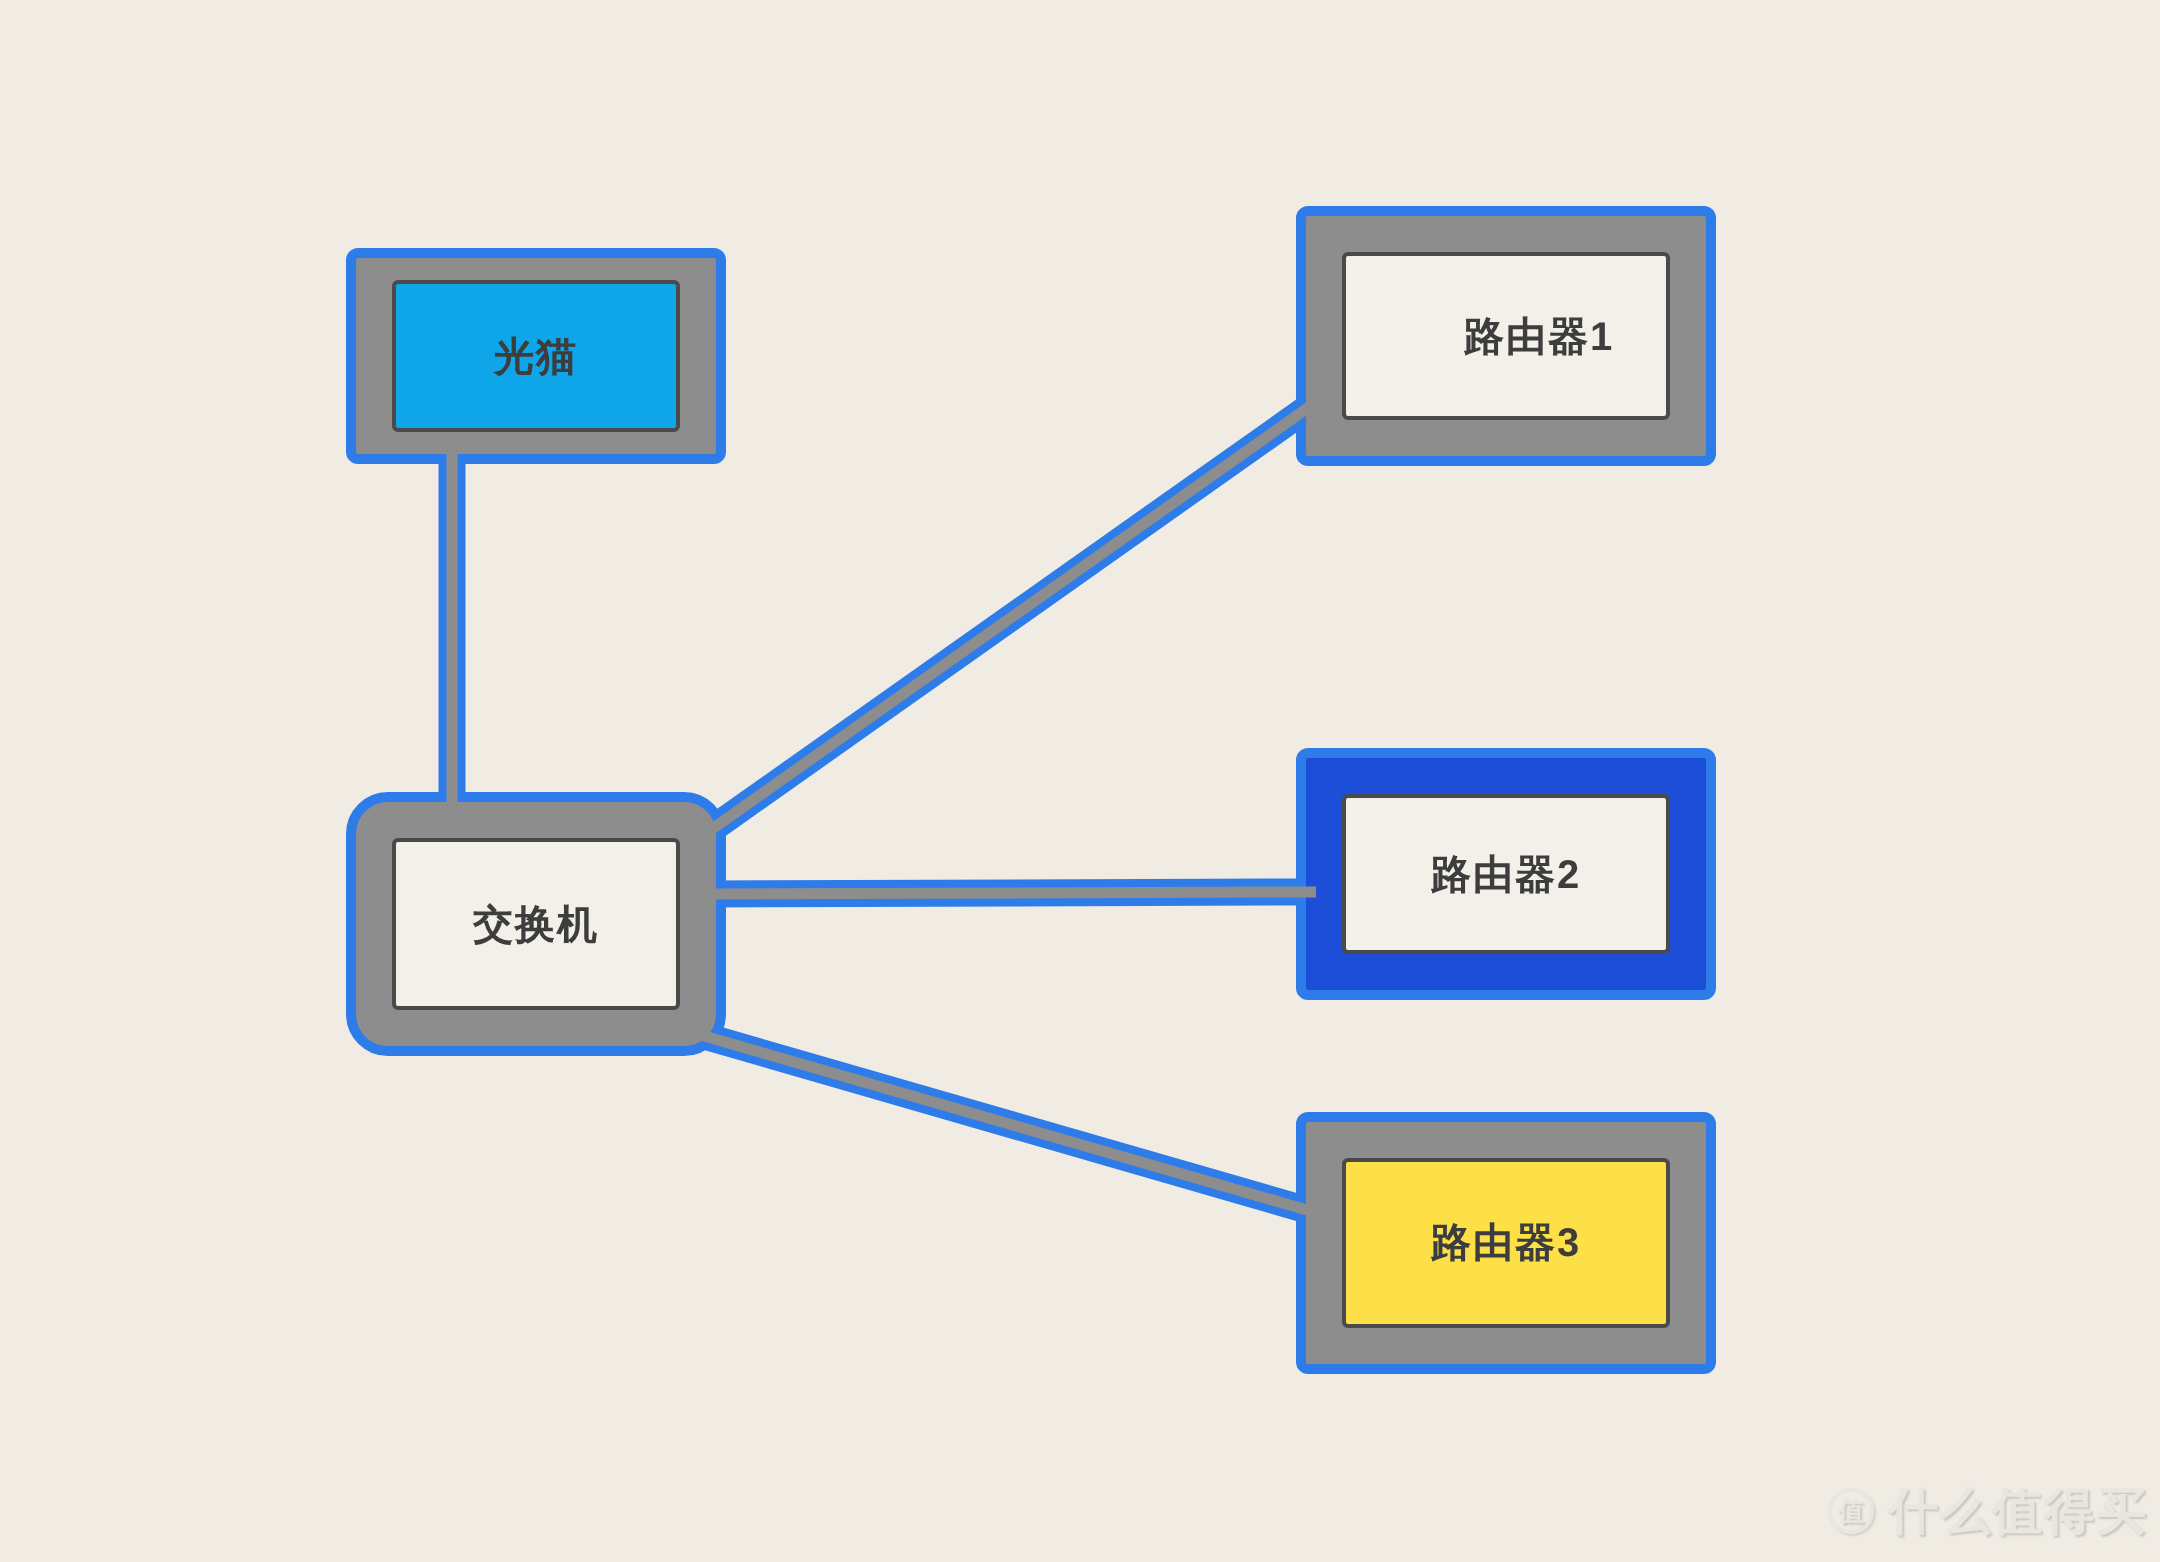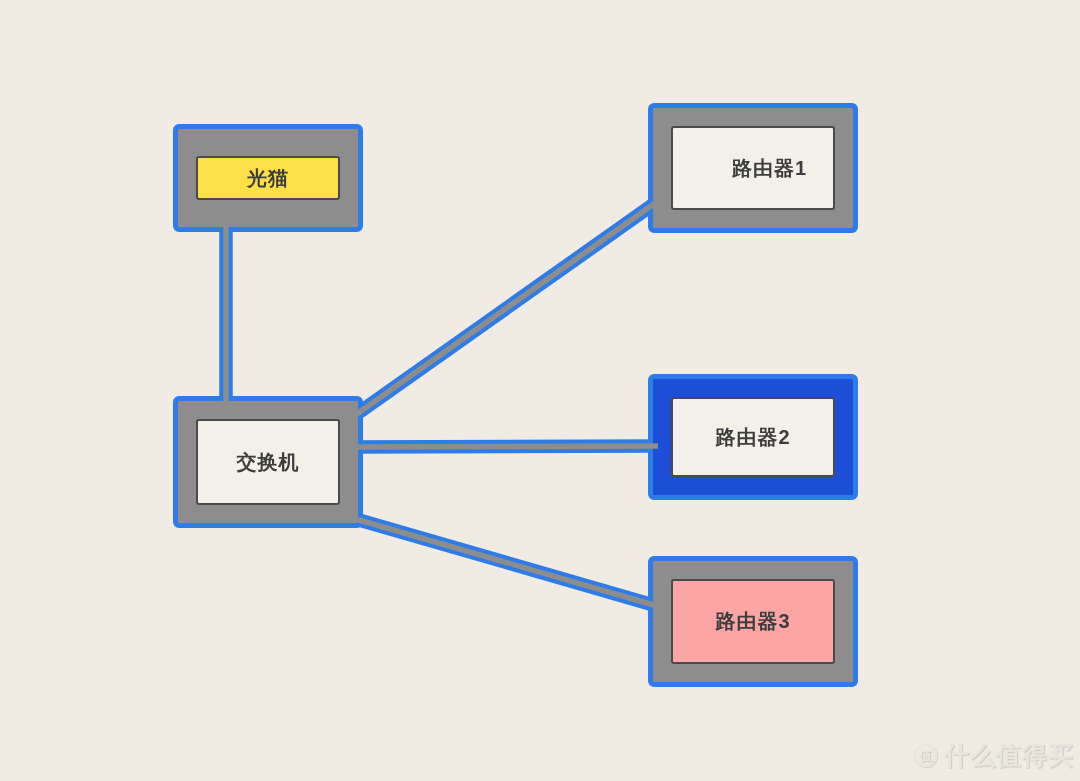--- a/index.html
+++ b/index.html
@@ -87,41 +87,41 @@
 
 <div id="canvas" style="background: rgb(240, 236, 228);">
   <svg id="edges-blue" class="edge-layer" width="1080" height="781">
       <line x1="226" y1="220" x2="226" y2="410" stroke="#2e7ce9" stroke-width="13.5" stroke-linecap="butt"></line>
       <line x1="353.65080251544447" y1="416.195122359772" x2="658.3491974845555" y2="200.804877640228" stroke="#2e7ce9" stroke-width="13.5" stroke-linecap="butt"></line>
       <line x1="352.00005425298167" y1="447.0312498116216" x2="657.9999457470184" y2="445.9687501883784" stroke="#2e7ce9" stroke-width="13.5" stroke-linecap="butt"></line>
       <line x1="350.3530443479532" y1="517.5039715643576" x2="658.6469556520468" y2="606.4960284356424" stroke="#2e7ce9" stroke-width="13.5" stroke-linecap="butt"></line>
     </svg>
   <div id="nodes-layer">
       <div class="node" style="left: 173px; top: 124px; width: 190px; height: 108px; background: rgb(141, 141, 141); border-color: rgb(46, 124, 233);">
-        <div class="node-inner" style="width: 144px; height: 44px; background: #fde047; border-color: rgb(74, 74, 74); color: rgb(61, 61, 61);">
+        <div class="node-inner" style="width: 144px; height: 76px; background: #0ea5e9; border-color: rgb(74, 74, 74); color: rgb(61, 61, 61);">
           <span>光猫</span>
         </div>
       </div>
-      <div class="node" style="left: 173px; top: 396px; width: 190px; height: 132px; background: rgb(141, 141, 141); border-color: rgb(46, 124, 233);">
+      <div class="node" style="left: 173px; top: 396px; width: 190px; height: 132px; background: rgb(141, 141, 141); border-color: rgb(46, 124, 233); border-radius: 21px;">
         <div class="node-inner" style="width: 144px; height: 86px; background: rgb(242, 240, 233); border-color: rgb(74, 74, 74); color: rgb(61, 61, 61);">
           <span>交换机</span>
         </div>
       </div>
       <div class="node" style="left: 648px; top: 103px; width: 210px; height: 130px; background: rgb(141, 141, 141); border-color: rgb(46, 124, 233);">
         <div class="node-inner" style="width: 164px; height: 84px; background: rgb(242, 240, 233); border-color: rgb(74, 74, 74); color: rgb(61, 61, 61); padding-left: 33px;">
           <span>路由器1</span>
         </div>
       </div>
       <div class="node" style="left: 648px; top: 374px; width: 210px; height: 126px; background: #1d4ed8; border-color: rgb(46, 124, 233);">
         <div class="node-inner" style="width: 164px; height: 80px; background: rgb(242, 240, 233); border-color: rgb(74, 74, 74); color: rgb(61, 61, 61);">
           <span>路由器2</span>
         </div>
       </div>
       <div class="node" style="left: 648px; top: 556px; width: 210px; height: 131px; background: rgb(141, 141, 141); border-color: rgb(46, 124, 233);">
-        <div class="node-inner" style="width: 164px; height: 85px; background: #fca5a5; border-color: rgb(74, 74, 74); color: rgb(61, 61, 61); text-align: center;">
+        <div class="node-inner" style="width: 164px; height: 85px; background: #fde047; border-color: rgb(74, 74, 74); color: rgb(61, 61, 61); text-align: center;">
           <span>路由器3</span>
         </div>
       </div>
     </div>
   <svg id="edges-gray" class="edge-layer" width="1080" height="781">
       <line x1="226" y1="220" x2="226" y2="410" stroke="#8d8d8d" stroke-width="5.5" stroke-linecap="butt"></line>
       <line x1="353.65080251544447" y1="416.195122359772" x2="658.3491974845555" y2="200.804877640228" stroke="#8d8d8d" stroke-width="5.5" stroke-linecap="butt"></line>
       <line x1="352.00005425298167" y1="447.0312498116216" x2="657.9999457470184" y2="445.9687501883784" stroke="#8d8d8d" stroke-width="5.5" stroke-linecap="butt"></line>
       <line x1="350.3530443479532" y1="517.5039715643576" x2="658.6469556520468" y2="606.4960284356424" stroke="#8d8d8d" stroke-width="5.5" stroke-linecap="butt"></line>
     </svg>

